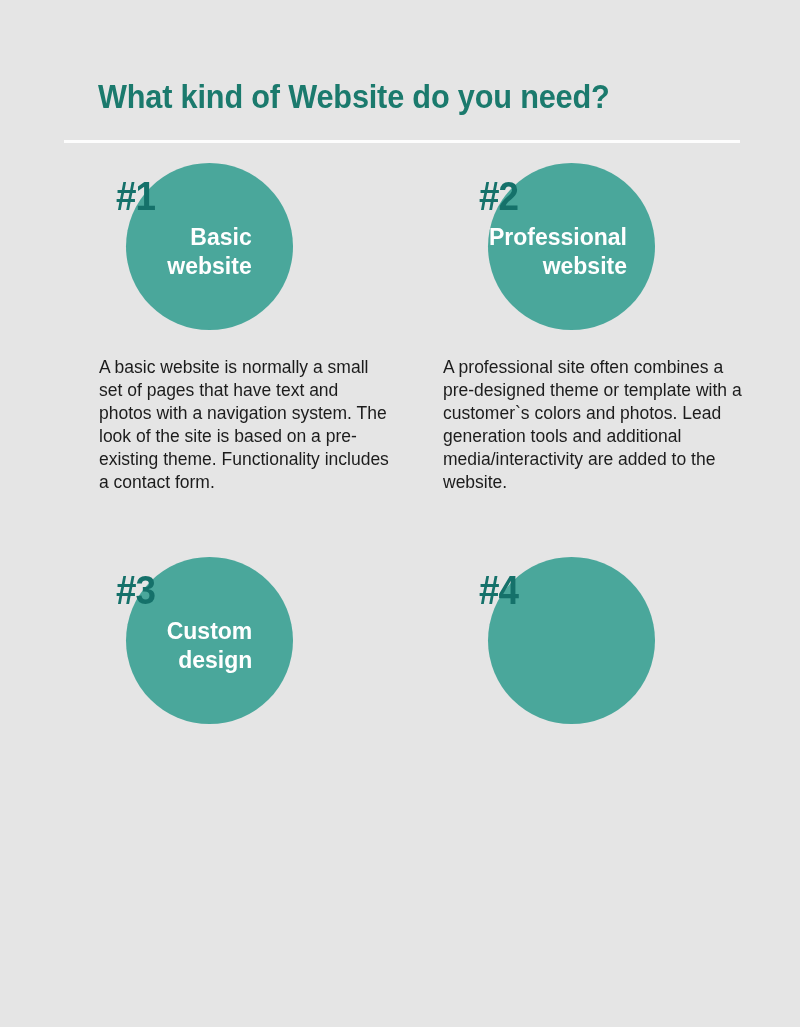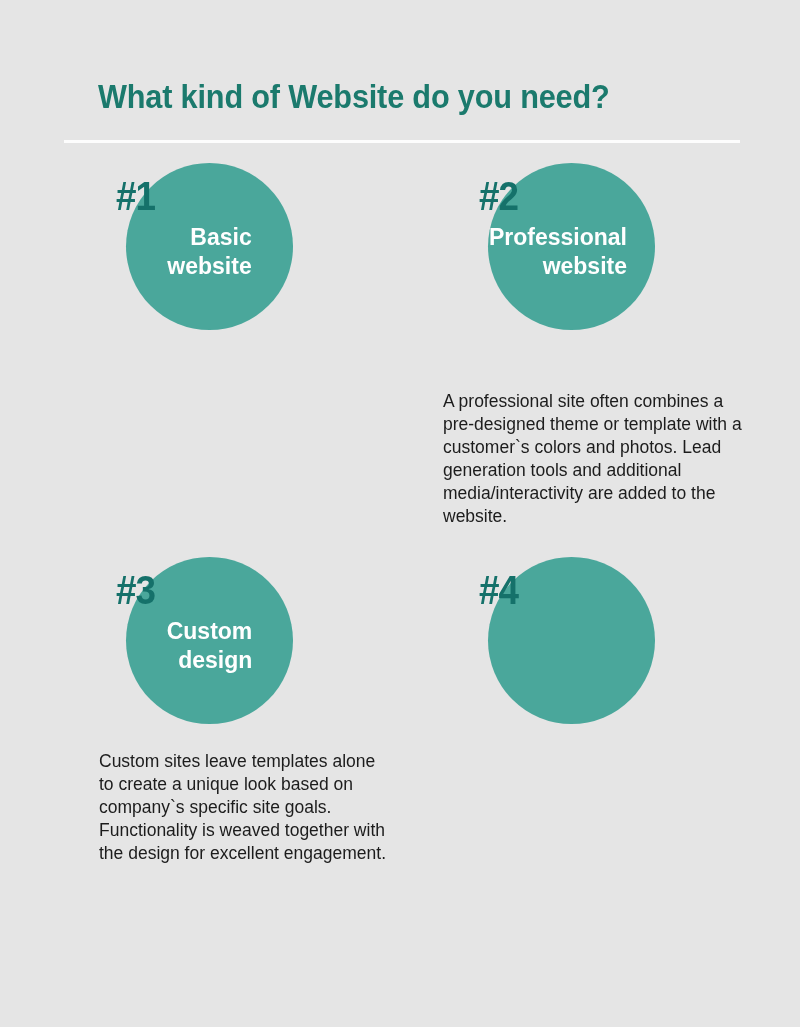--- a/index.html
+++ b/index.html
@@ -128,21 +128,20 @@
     top: 193px;
     width: 290px;
     font-size: 17.5px;
     line-height: 23px;
     color: #1c1c1c;
     white-space: pre-line;
   }
   .card-col-right .card-body {
     left: 18px;
     width: 300px;
-    margin-top: 34px;
   }
 </style>
 </head>
 <body>
 
 <div id="infographic">
 
   <div class="header">
     <div class="page-title">What kind of Website do you need?</div>
     <div class="title-divider"></div>
@@ -150,40 +149,40 @@
 
   <div class="cards">
 
     <div class="card card-col-left card-row-top">
       <div class="circle-wrap">
         <div class="circle"></div>
         <div class="circle-label">Basic
 website</div>
         <div class="rank-badge">#1</div>
       </div>
+      <div class="card-body">A basic website is normally a small set of pages that have text and photos with a navigation system. The look of the site is based on a pre-existing theme. Functionality includes a contact form.</div>
     </div>
 
     <div class="card card-col-right card-row-top">
       <div class="circle-wrap">
         <div class="circle"></div>
         <div class="circle-label">Professional
 website</div>
         <div class="rank-badge">#2</div>
       </div>
       <div class="card-body">A professional site often combines a pre-designed theme or template with a customer`s colors and photos. Lead generation tools and additional media/interactivity are added to the website.</div>
     </div>
 
     <div class="card card-col-left card-row-bottom">
       <div class="circle-wrap">
         <div class="circle"></div>
         <div class="circle-label">Custom
 design</div>
         <div class="rank-badge">#3</div>
       </div>
-      <div class="card-body">Custom sites leave templates alone to create a unique look based on company`s specific site goals. Functionality is weaved together with the design for excellent engagement.</div>
     </div>
 
     <div class="card card-col-right card-row-bottom">
       <div class="circle-wrap">
         <div class="circle"></div>
         <div class="rank-badge">#4</div>
       </div>
     </div>
 
   </div>

